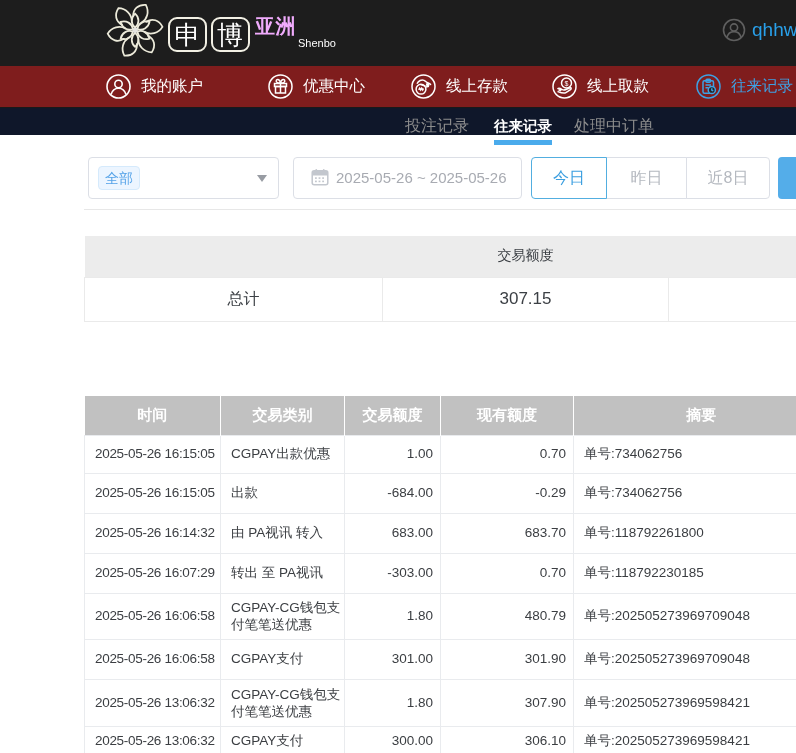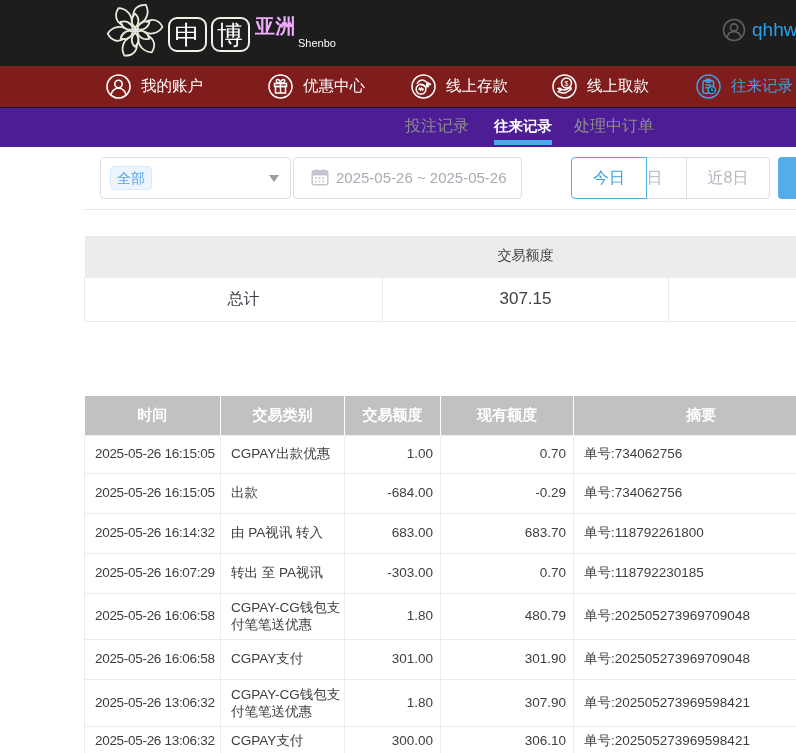--- a/index.html
+++ b/index.html
@@ -18,36 +18,36 @@
 #usr { position:absolute; left:722px; top:18px; }
 #uname { position:absolute; left:752px; top:19px; color:#29a0ea; font-size:19px; }
 
 
 #nav { position:absolute; left:0; top:66px; width:100%; height:41px; background:#7f1d1d; }
 .nitem { position:absolute; top:0; height:41px; display:flex; align-items:center; color:#fff; font-size:15.5px; }
 .nitem svg { margin-right:10px; }
 .nitem.blue { color:#3da1e4; }
 
 
-#subnav { position:absolute; left:0; top:107px; width:100%; height:40px; background:#4c1d95; border-top:1px solid #191919; }
+#subnav { position:absolute; left:0; top:107px; width:100%; height:28px; background:#0f172a; border-top:1px solid #191919; }
 .tab { position:absolute; top:0; height:37px; line-height:36px; font-size:16px; color:#8d8d8d; text-align:center; white-space:nowrap; }
 .tab.on { color:#fff; font-weight:bold; font-size:14.5px; border-bottom:5px solid #4aabec; }
 
 
 .fbox { position:absolute; top:157px; height:42px; border:1px solid #dcdfe6; border-radius:4px; background:#fff; }
-#fsel { left:100px; width:191px; }
+#fsel { left:88px; width:191px; }
 #chip { position:absolute; left:9px; top:8px; height:24px; padding:0 6px; background:#ecf5ff; border:1px solid #d5eafc; border-radius:4px;
   color:#54a2e8; font-size:14px; line-height:22px; }
 #caret { position:absolute; right:11px; top:17px; width:0; height:0; border-left:5.5px solid transparent;
   border-right:5.5px solid transparent; border-top:7px solid #989ca3; }
 #fdate { left:293px; width:229px; color:#a8abb2; font-size:15px; line-height:40px; }
 #fdate svg { vertical-align:-3px; margin:0 7px 0 17px; }
 .fbtn { position:absolute; top:157px; height:42px; border:1px solid #dcdfe6; background:#fff;
   font-size:16px; color:#b4b8bf; text-align:center; line-height:40px; font-family:inherit; }
-#btoday { left:531px; width:76px; border:1px solid #52aee0; color:#3c9fe0; border-radius:4px 0 0 4px; z-index:2;margin-left:40px;}
+#btoday { left:531px; width:76px; border:1px solid #52aee0; color:#3c9fe0; border-radius:4px 0 0 4px; z-index:2;}
 #byest { left:606px; width:81px; }
 #b8 { left:686px; width:84px; border-radius:0 4px 4px 0; }
 #bblue { position:absolute; left:778px; top:157px; width:70px; height:42px; background:#54ade9; border-radius:4px; }
 
 
 #sum { position:absolute; left:84px; top:236px; width:874px; border-collapse:collapse; table-layout:fixed; }
 #sum th { background:#ececec; height:41px; font-weight:normal; font-size:14px; color:#3c4045; }
 #sum td { height:44px; border:1px solid #eaeaea; text-align:center; font-size:15px; color:#3c4045; background:#fff; }
 #sum td.b { font-size:16px;padding-left:20px; }
 

